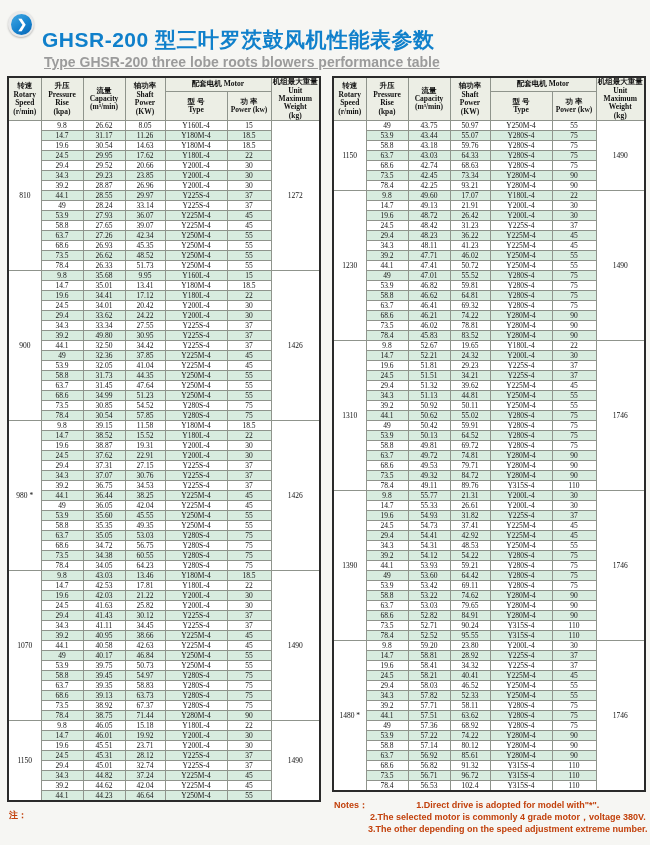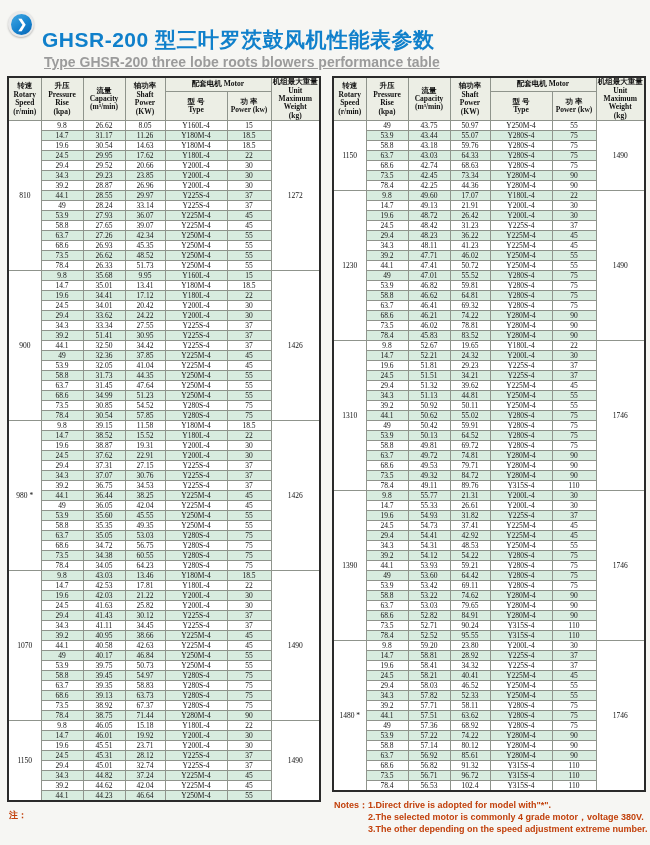--- a/index.html
+++ b/index.html
@@ -42,21 +42,21 @@
   tr.hsub th{height:28px;}
   table.perf td{
     font-family:"Liberation Serif",serif;font-size:7.5px;height:9px;line-height:9px;
     color:#111;background:#fff;white-space:nowrap;
   }
   tr.alt td{background:#d8ecdf;}
   td.span-cell{background:#fff !important;font-size:8.5px;white-space:pre-line;line-height:1.2;}
   tr.bstart td{border-top:1.5px solid #2a2a2a;}
   .notes{display:flex;margin-top:7px;padding-left:2px;color:#c2410c;}
   .notes-label{font-weight:bold;font-size:9px;line-height:1.35;white-space:nowrap;}
-  .notes-lines{font-weight:bold;font-size:9px;line-height:1.35;}
+  .notes-lines{font-weight:bold;font-size:9px;line-height:1.35;text-align:center;}
   .note-line{white-space:nowrap;}
 </style>
 </head>
 <body>
 
 <div class="page">
   <div class="header">
     <span class="ring">
       <span class="circle">
           <span class="chev">❯</span>
@@ -257,21 +257,21 @@
             </tr>
             <tr>
               <td>34.3</td>
               <td>33.34</td>
               <td>27.55</td>
               <td>Y225S-4</td>
               <td>37</td>
             </tr>
             <tr class="alt">
               <td>39.2</td>
-              <td>51.41</td>
+              <td>49.80</td>
               <td>30.95</td>
               <td>Y225S-4</td>
               <td>37</td>
             </tr>
             <tr>
               <td>44.1</td>
               <td>32.50</td>
               <td>34.42</td>
               <td>Y225S-4</td>
               <td>37</td>
@@ -686,21 +686,21 @@
             <tr class="alt">
               <td>73.5</td>
               <td>42.45</td>
               <td>73.34</td>
               <td>Y280M-4</td>
               <td>90</td>
             </tr>
             <tr>
               <td>78.4</td>
               <td>42.25</td>
-              <td>44.36</td>
+              <td>93.21</td>
               <td>Y280M-4</td>
               <td>90</td>
             </tr>
             <tr class="bstart alt">
               <td class="span-cell" rowspan="15">1230</td>
               <td>9.8</td>
               <td>49.60</td>
               <td>17.07</td>
               <td>Y180L-4</td>
               <td>22</td>

